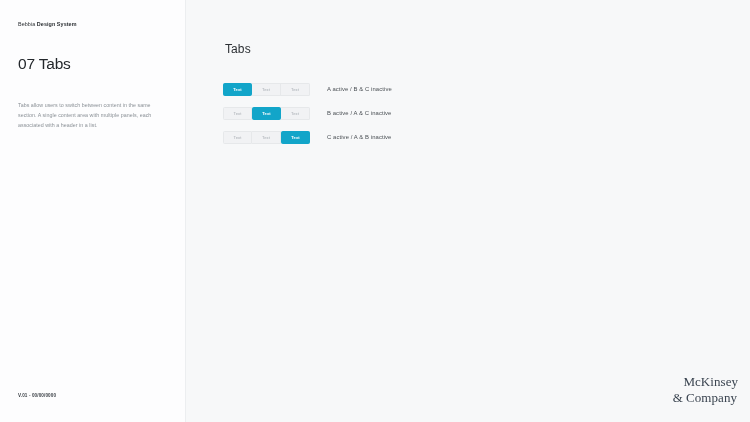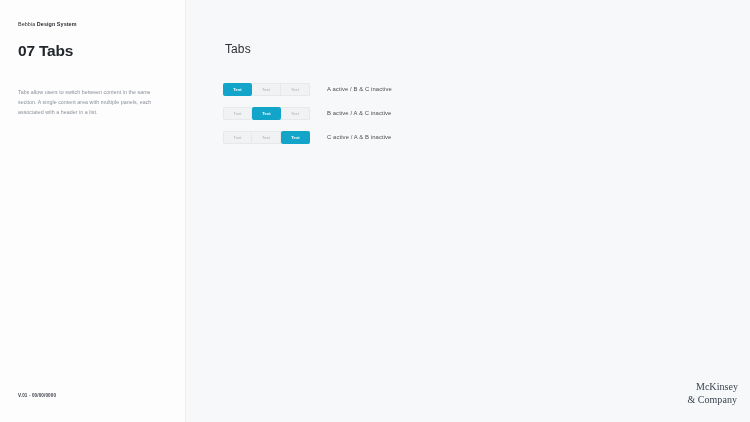--- a/index.html
+++ b/index.html
@@ -46,24 +46,24 @@
     font-size: 5.4px;
     line-height: 1.2;
     color: #2b2f33;
     letter-spacing: 0.08px;
     white-space: nowrap;
   }
   .brand .brand-light { font-weight: 400; }
   .brand .brand-bold  { font-weight: 700; }
 
   .page-title {
-    margin-top: 15px;
+    margin-top: 28px;
     font-size: 15.5px;
     line-height: 1.1;
-    font-weight: 700;
+    font-weight: 400;
     color: #23272b;
     letter-spacing: -0.2px;
   }
 
   .page-desc {
     margin-top: 27px;
     font-size: 5.3px;
     line-height: 1.95;
     color: #8a9096;
     letter-spacing: 0.04px;
@@ -154,21 +154,21 @@
     letter-spacing: 0.09px;
     white-space: nowrap;
   }
 
   
   .logo {
     position: absolute;
     right: 12px;
     bottom: 16px;
     font-family: "Liberation Serif", serif;
-    font-size: 10px;
+    font-size: 13px;
     line-height: 1.24;
     color: #3a4450;
     text-align: right;
     letter-spacing: 0.05px;
   }
   .logo .logo-line-2 { padding-right: 1px; font-family: Liberation Serif, serif; }
 </style>
 </head>
 <body>
 

